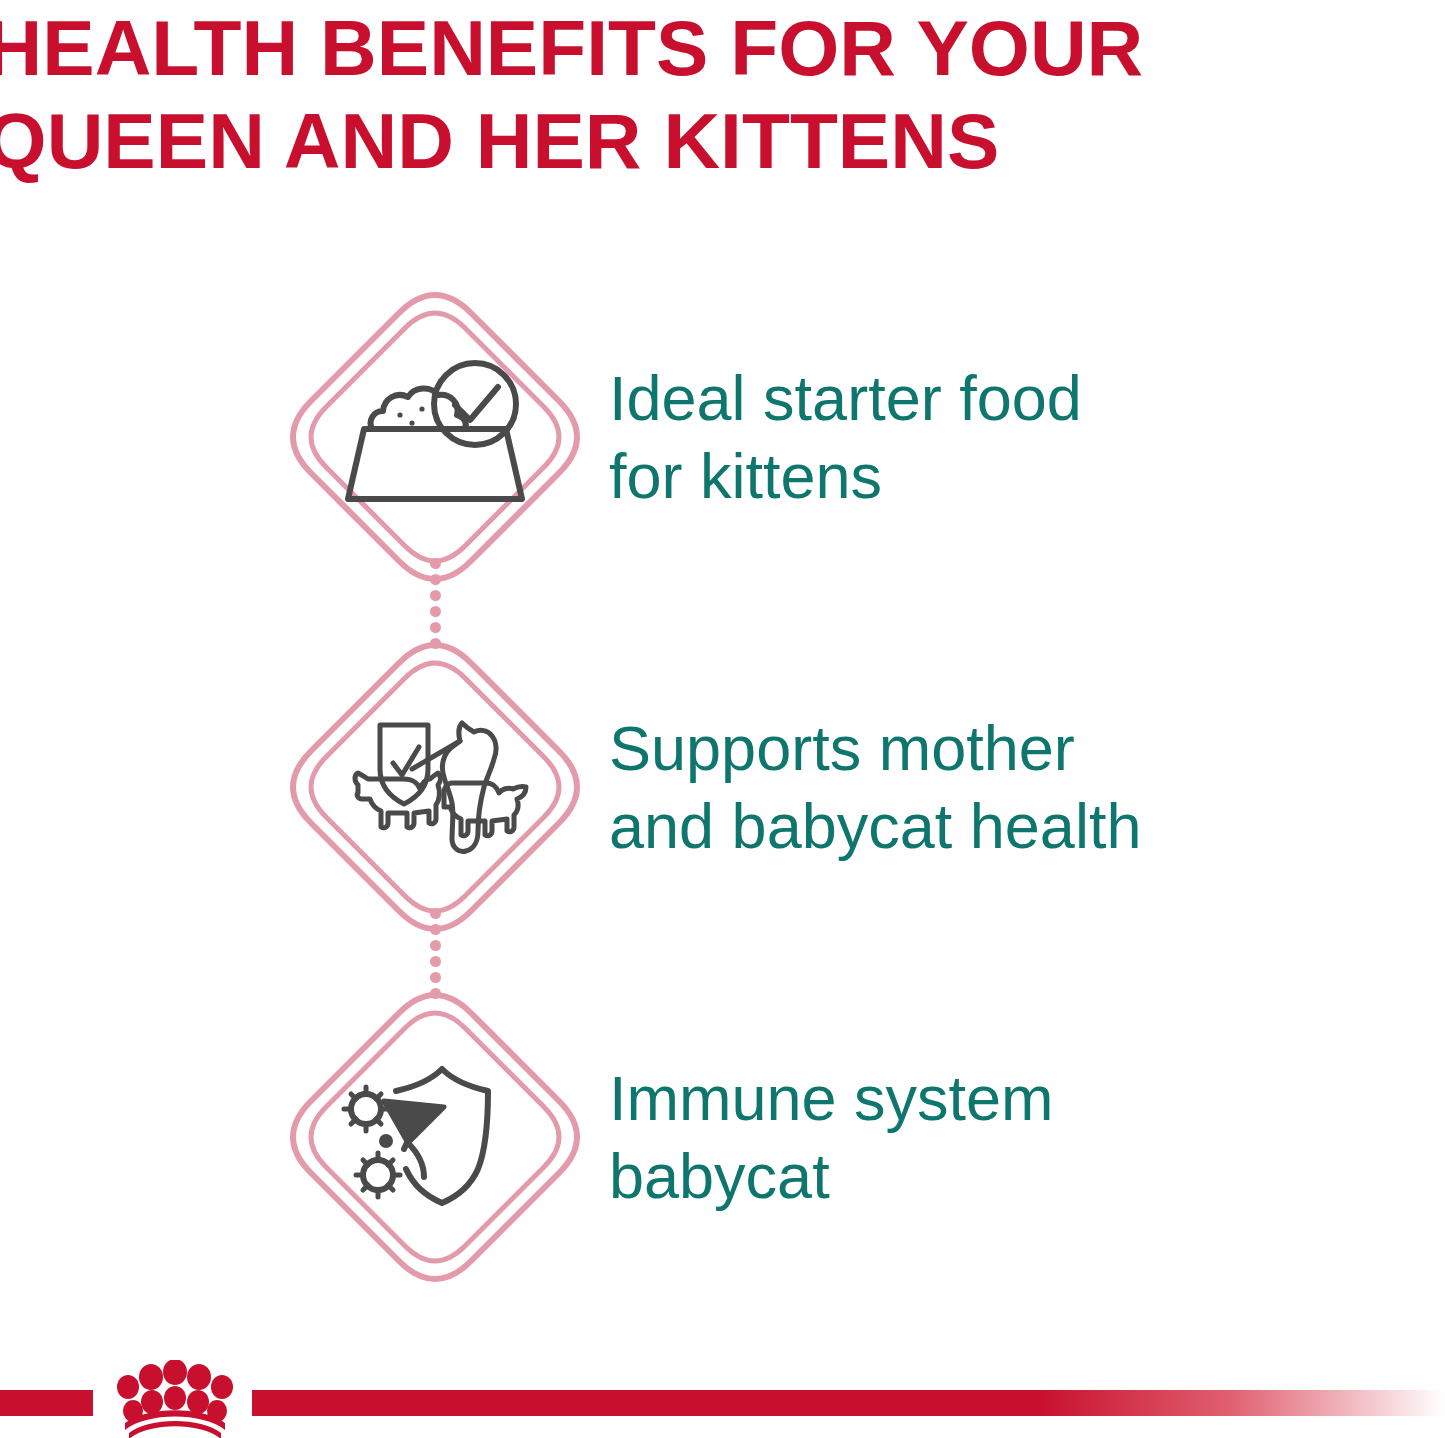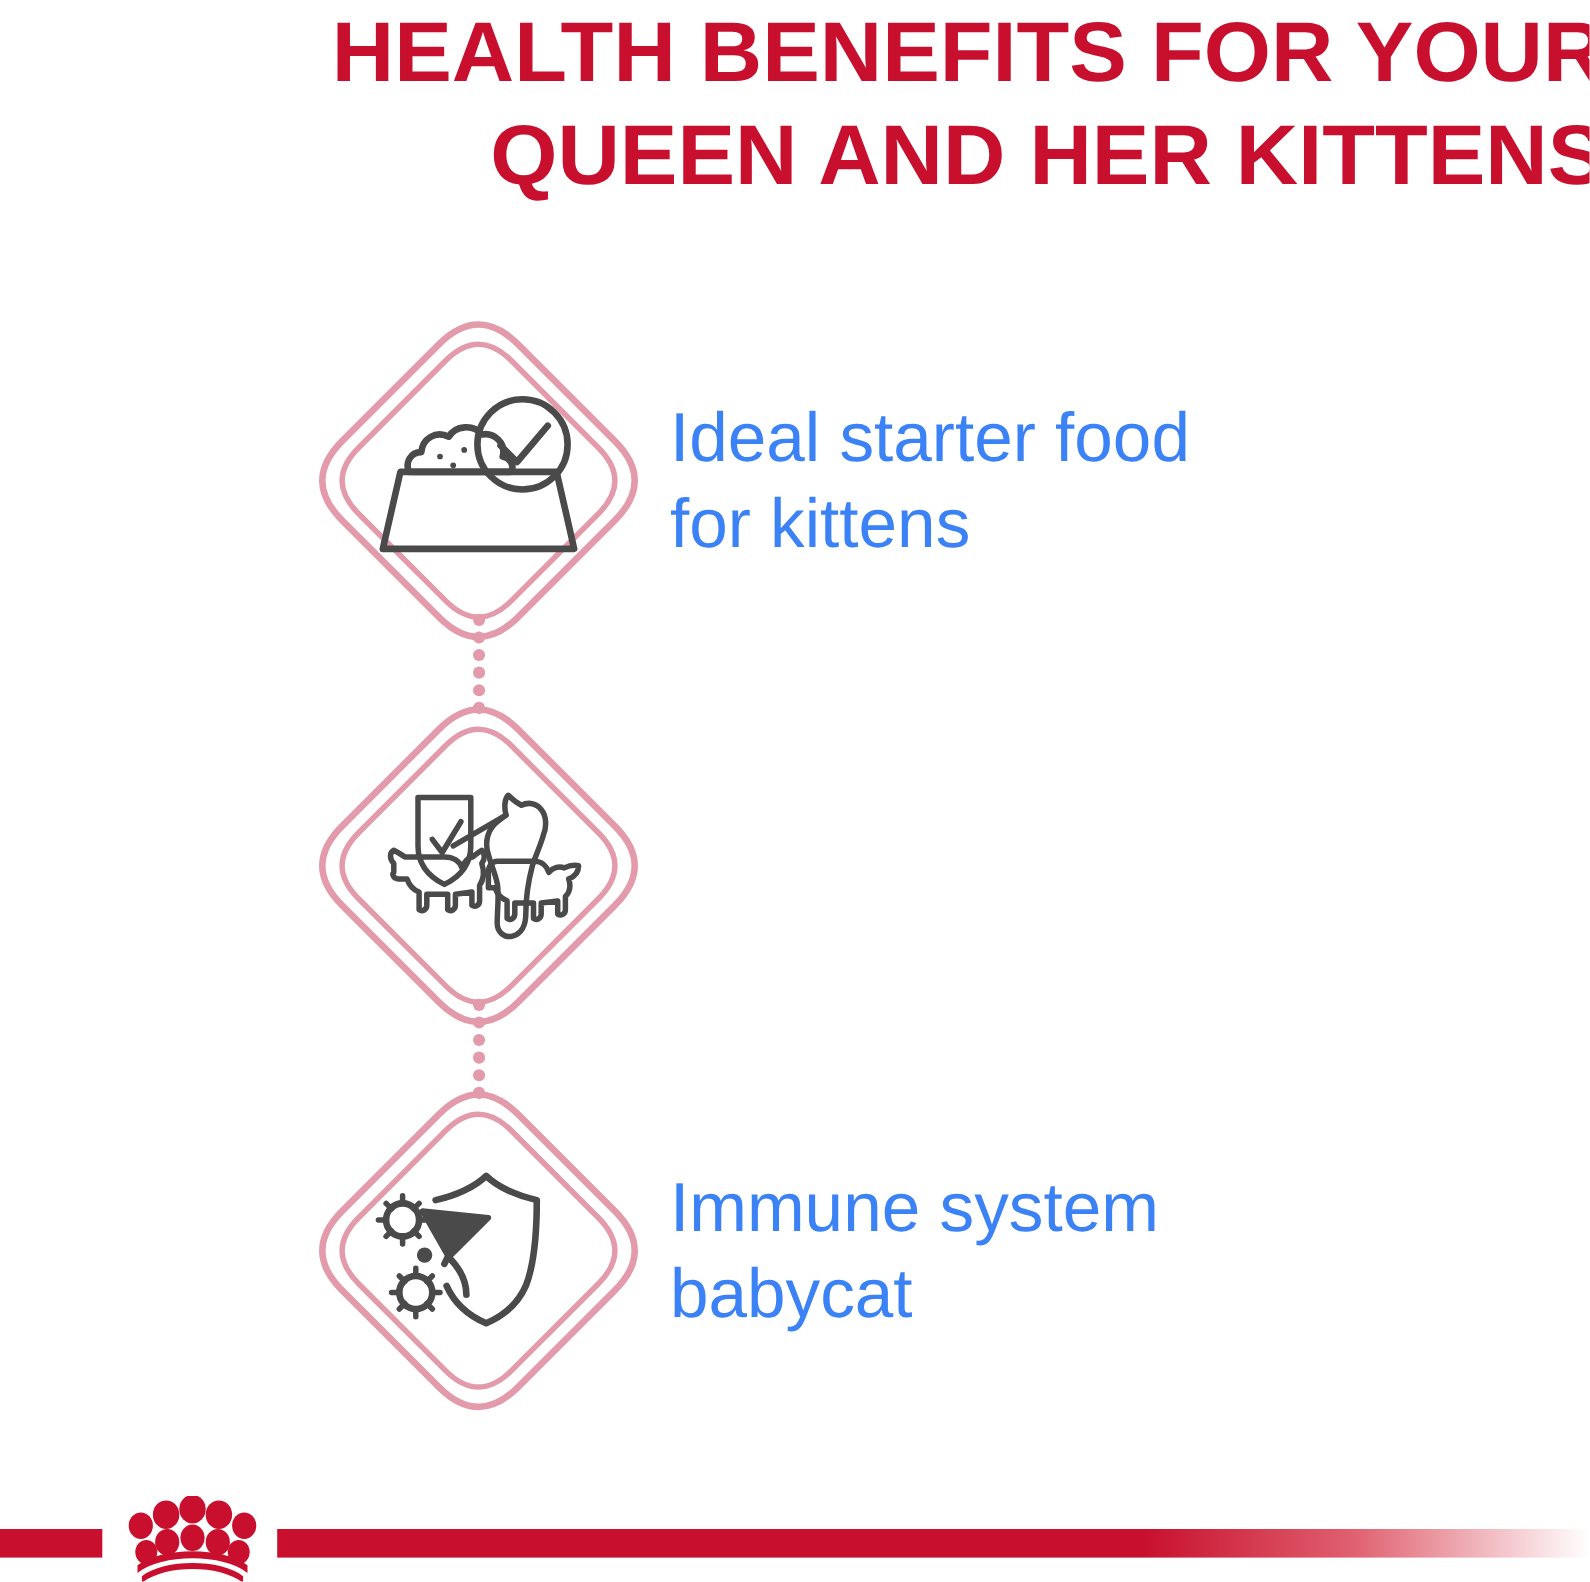--- a/index.html
+++ b/index.html
@@ -15,21 +15,21 @@
     font-family: "Liberation Sans", sans-serif;
     background: #ffffff;
   }
 
   
   .title-block {
     position: absolute;
     top: 0px;
     left: 0px;
     width: 1445px;
-    text-align: right;
+    text-align: left;
   }
   .title-line {
     color: #C8102E;
     font-family: "Liberation Sans Narrow", "Liberation Sans", sans-serif;
     font-weight: bold;
     font-size: 77px;
     line-height: 93px;
     letter-spacing: 0px;
     transform: scaleX(1.02);
     white-space: nowrap;
@@ -65,21 +65,21 @@
     width: 300px;
     height: 300px;
   }
   .icon-art {
     position: relative;
     width: 190px;
     height: 160px;
   }
   .benefit-text {
     margin-left: 24px;
-    color: #3b82f6;
+    color: #0f766e;
     font-family: "Liberation Sans Narrow", "Liberation Sans", sans-serif;
     font-size: 63px;
     line-height: 78px;
     font-weight: normal;
     max-width: 790px;
     white-space: pre-line;
   }
 
   
   .connector {
@@ -194,20 +194,22 @@
             <path d="M120 34 C 118 26 119 19 122 16 C 126 20 130 23 134 25 C 140 22 148 23 152 29 C 157 35 157 45 154 52 C 152 60 148 68 144 80 C 140 95 138 110 138 124 C 138 134 134 142 126 144 C 118 146 112 140 112 132 C 112 120 114 106 112 96 C 110 86 106 78 104 70 C 100 58 104 46 112 40 Z"></path>
             <path d="M120 34 L72 62"></path>
 
             <path d="M18 78 C 14 74 14 68 18 66 C 22 68 25 70 28 72 L 64 72 C 72 72 78 76 80 82 C 82 76 86 72 90 72 C 92 70 95 68 98 66 C 101 69 101 74 98 78 C 100 84 100 92 96 98 L 96 112 C 96 116 92 118 89 116 L 89 104 L 74 106 L 74 116 C 74 120 70 122 67 120 L 67 106 L 48 106 L 48 116 C 48 120 44 122 41 120 L 41 104 C 36 102 32 98 30 92 L 22 92 C 18 92 16 88 18 86 Z"></path>
 
             <path d="M104 86 C 104 80 108 76 112 76 L 146 76 C 152 76 157 80 159 86 C 162 82 168 80 173 82 C 177 80 182 79 186 80 C 186 86 182 90 177 92 C 179 98 178 104 174 108 L 174 120 C 174 124 170 126 167 124 L 167 112 L 152 114 L 152 124 C 152 128 148 130 145 128 L 145 114 L 128 114 L 128 124 C 128 128 124 130 121 128 L 121 112 C 116 110 112 106 110 100 L 104 100 Z"></path>
           </g>
         </svg>
       </div>
     </div>
+    <div class="benefit-text">Supports mother
+and babycat health</div>
   </div>
 
   <div class="connector" style="top:646px;">
     <span class="dot" style="top:0px;"></span>
     <span class="dot" style="top:16px;"></span>
     <span class="dot" style="top:32px;"></span>
     <span class="dot" style="top:48px;"></span>
     <span class="dot" style="top:64px;"></span>
     <span class="dot" style="top:80px;"></span>
   </div>

